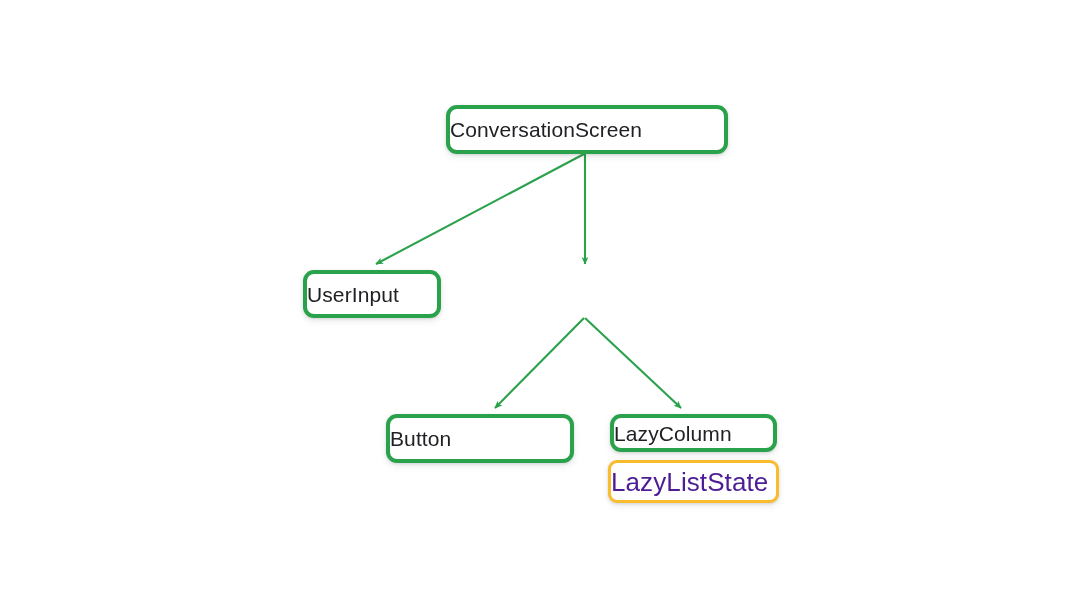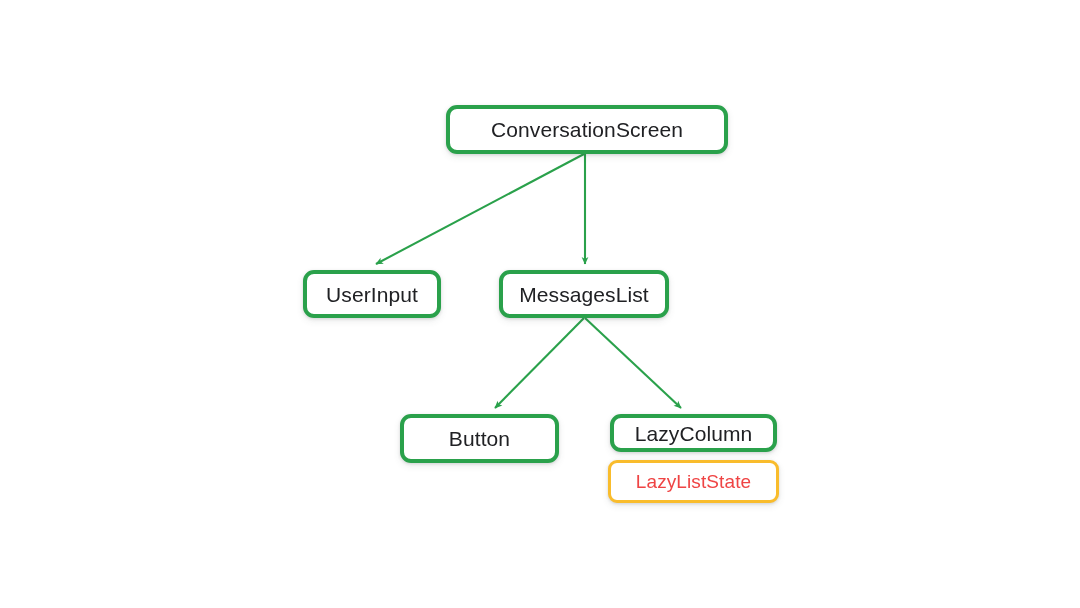--- a/index.html
+++ b/index.html
@@ -21,21 +21,20 @@
     top: 0;
     width: 1080px;
     height: 608px;
     pointer-events: none;
   }
   .node {
     position: absolute;
     box-sizing: border-box;
     display: flex;
     align-items: center;
-    justify-content: center;
     background: #ffffff;
     border-style: solid;
     border-width: 4px;
     border-radius: 11px;
     box-shadow: 0 1px 3px rgba(60,64,67,0.16), 0 3px 7px rgba(60,64,67,0.10);
     white-space: nowrap;
   }
   .node.green {
     border-color: #2aa14b;
   }
@@ -44,28 +43,28 @@
     border-width: 3px;
     border-radius: 9px;
   }
   .node-label {
     font-size: 21px;
     line-height: 1;
     color: #202124;
     letter-spacing: 0.1px;
   }
   .node.amber .node-label {
-    font-size: 19px;
-    color: #ef4444;
+    font-size: 26px;
+    color: #4c1d95;
   }
   
   #node-conversationscreen { left: 446px; top: 105px; width: 282px; height: 49px; }
   #node-userinput        { left: 303px; top: 270px; width: 138px; height: 48px; }
   #node-messageslist     { left: 499px; top: 270px; width: 170px; height: 48px; }
-  #node-button           { left: 400px; top: 414px; width: 159px; height: 49px; }
+  #node-button           { left: 386px; top: 414px; width: 188px; height: 49px; }
   #node-lazycolumn       { left: 610px; top: 414px; width: 167px; height: 38px; }
   #node-lazyliststate    { left: 608px; top: 460px; width: 171px; height: 43px; z-index: 3; }
 </style>
 </head>
 <body>
 
 <div id="canvas">
 
   <svg id="edges" viewBox="0 0 1080 608" width="1080" height="608" xmlns="http://www.w3.org/2000/svg">
     <defs>
@@ -84,23 +83,20 @@
   </svg>
 
   <div class="node green" id="node-conversationscreen">
     <span class="node-label">ConversationScreen</span>
   </div>
 
   <div class="node green" id="node-userinput">
     <span class="node-label">UserInput</span>
   </div>
 
-  <div class="node green" id="node-messageslist">
-    <span class="node-label">MessagesList</span>
-  </div>
 
   <div class="node green" id="node-button">
     <span class="node-label">Button</span>
   </div>
 
   <div class="node green" id="node-lazycolumn">
     <span class="node-label">LazyColumn</span>
   </div>
 
   <div class="node amber" id="node-lazyliststate">

